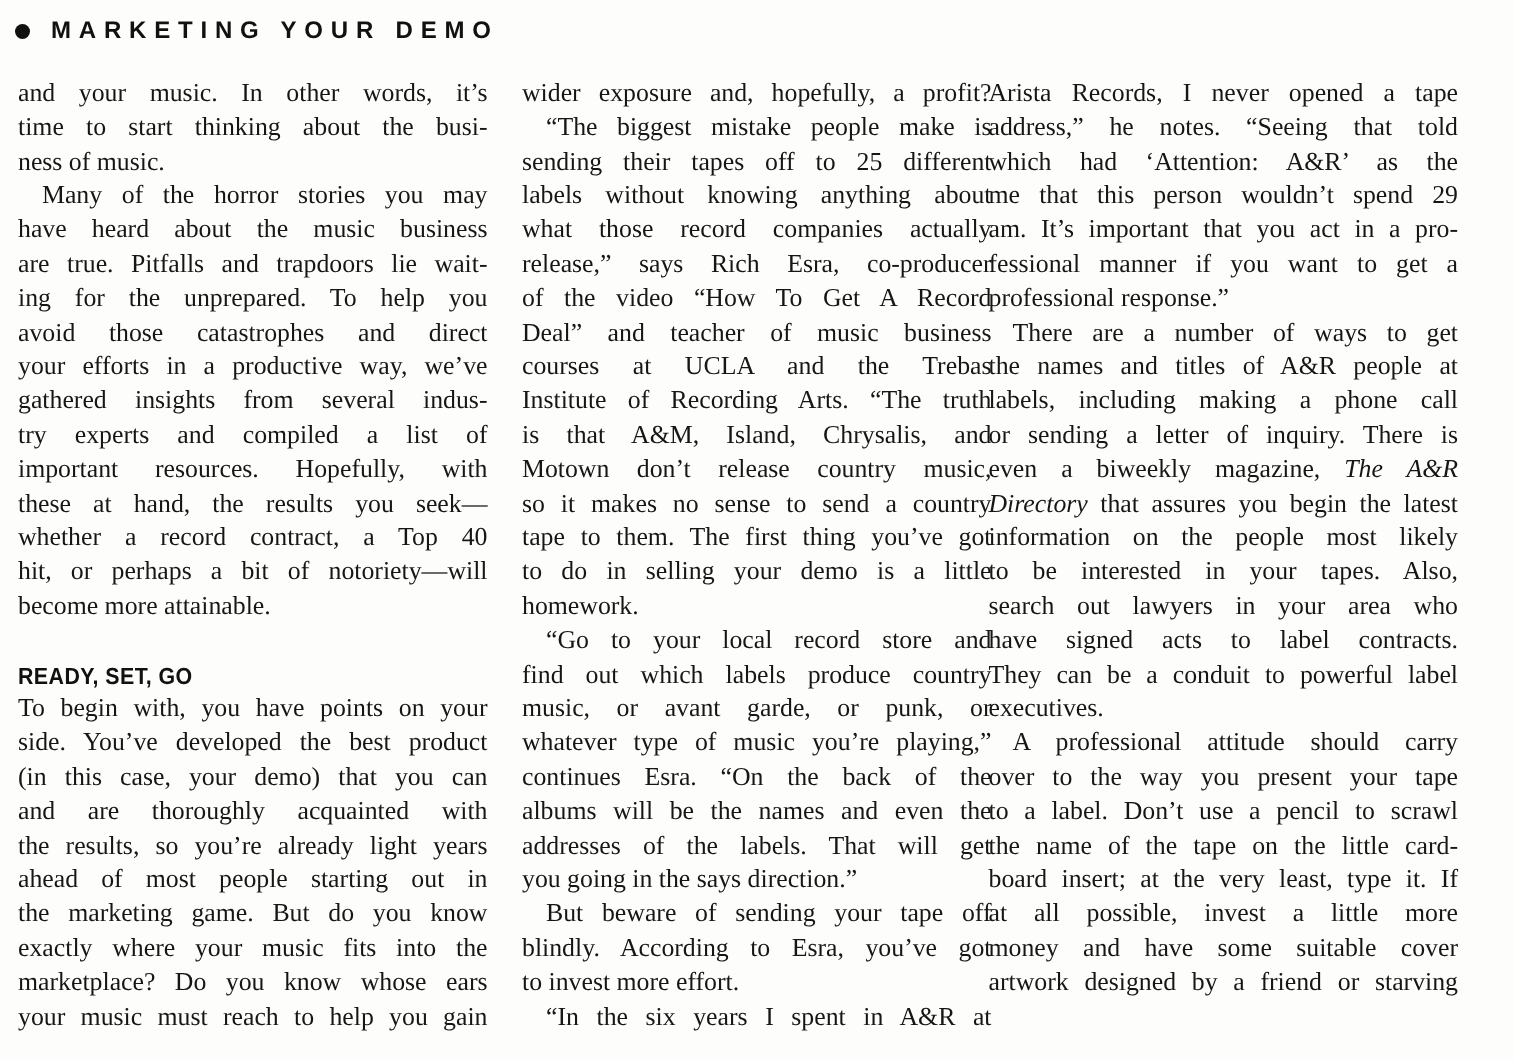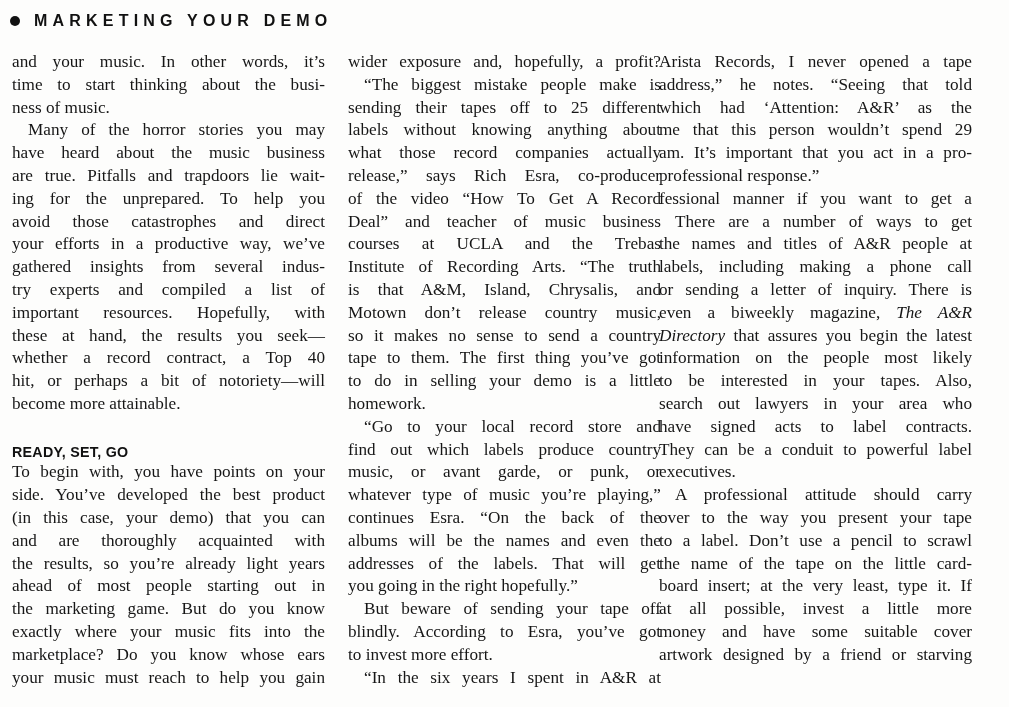--- a/index.html
+++ b/index.html
@@ -142,41 +142,41 @@
     <span class="line last">homework.</span>
   </div>
   <div>
     <span class="line indent">“Go to your local record store and</span>
     <span class="line">find out which labels produce country</span>
     <span class="line">music, or avant garde, or punk, or</span>
     <span class="line">whatever type of music you’re playing,”</span>
     <span class="line">continues Esra. “On the back of the</span>
     <span class="line">albums will be the names and even the</span>
     <span class="line">addresses of the labels. That will get</span>
-    <span class="line last">you going in the right hopefully.”</span>
+    <span class="line last">you going in the says direction.”</span>
   </div>
   <div>
     <span class="line indent">But beware of sending your tape off</span>
     <span class="line">blindly. According to Esra, you’ve got</span>
     <span class="line last">to invest more effort.</span>
   </div>
   <div>
     <span class="line indent">“In the six years I spent in A&amp;R at</span>
   </div>
 </div>
 
 <div class="column col3">
   <div>
     <span class="line">Arista Records, I never opened a tape</span>
     <span class="line">address,” he notes. “Seeing that told</span>
     <span class="line">which had ‘Attention: A&amp;R’ as the</span>
     <span class="line">me that this person wouldn’t spend 29</span>
     <span class="line">am. It’s important that you act in a pro-</span>
+    <span class="line">fessional manner if you want to get a</span>
     <span class="line last">professional response.”</span>
-    <span class="line">fessional manner if you want to get a</span>
   </div>
   <div>
     <span class="line indent">There are a number of ways to get</span>
     <span class="line">the names and titles of A&amp;R people at</span>
     <span class="line">labels, including making a phone call</span>
     <span class="line">or sending a letter of inquiry. There is</span>
     <span class="line"><span>even a biweekly magazine, </span><span class="ital">The A&amp;R</span></span>
     <span class="line"><span class="ital">Directory</span><span> that assures you begin the latest</span></span>
     <span class="line">information on the people most likely</span>
     <span class="line">to be interested in your tapes. Also,</span>

